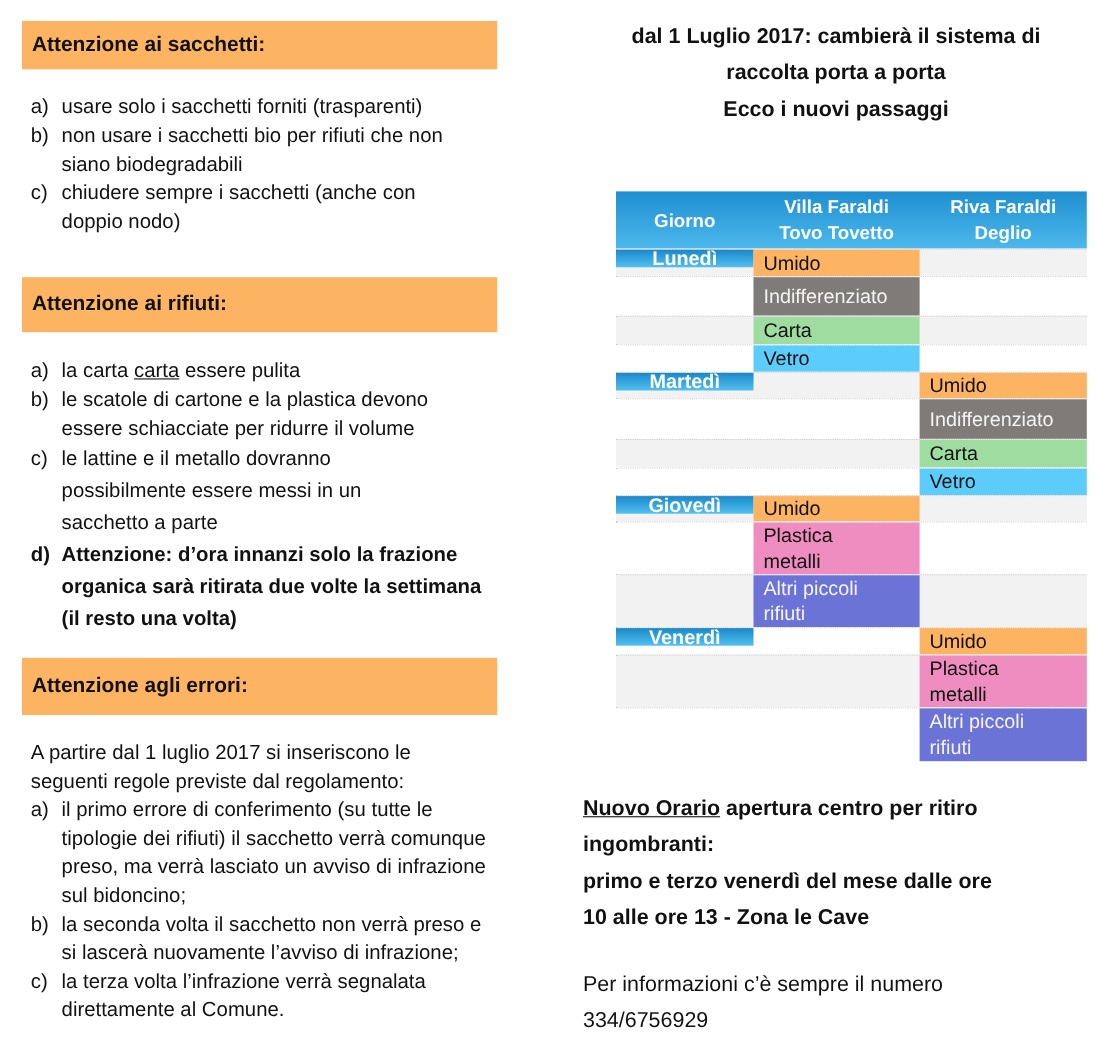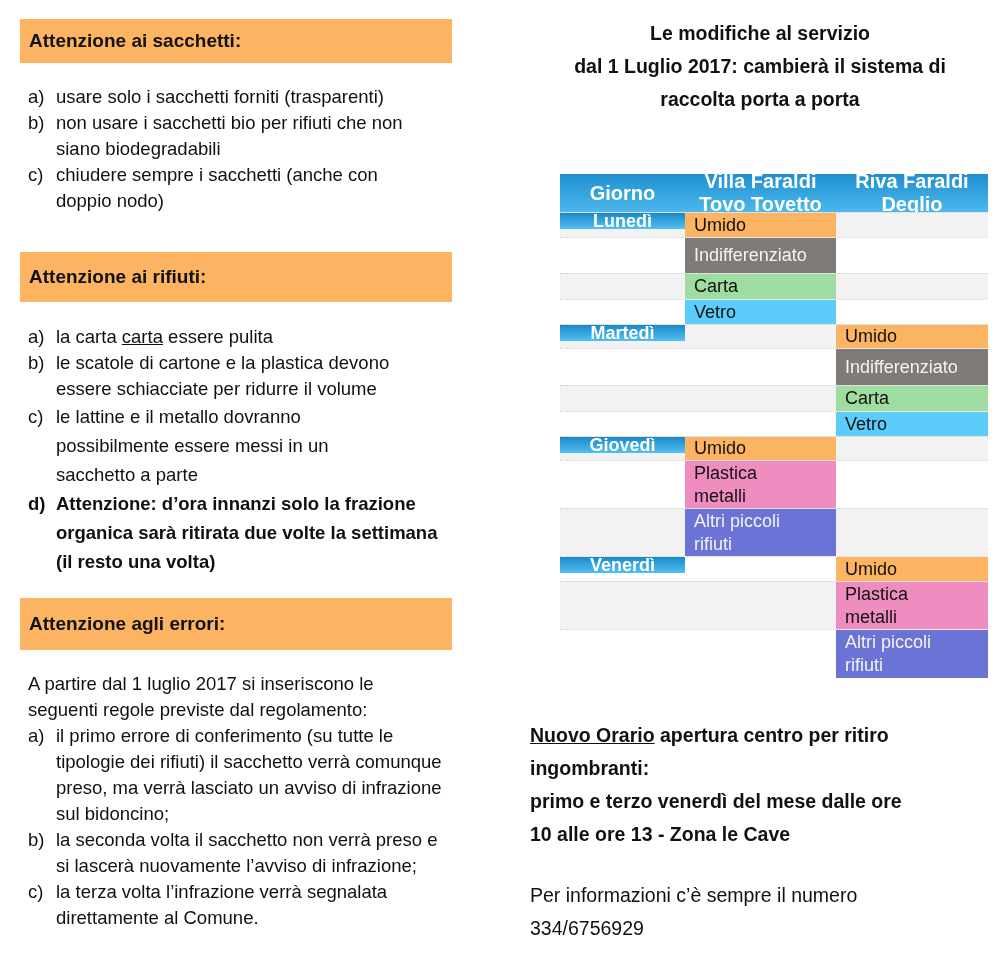--- a/index.html
+++ b/index.html
@@ -18,23 +18,23 @@
   .u { text-decoration: underline; }
   .para { font-size: 18.5px; line-height: 26px; }
 
   .title {
     position: absolute; left: 530px; width: 460px; text-align: center;
     font-weight: bold; font-size: 19.5px; line-height: 33px;
   }
 
   .table { position: absolute; left: 560px; top: 174px; width: 428px; }
   .thead {
-    height: 38px; display: flex;
+    height: 52px; display: flex;
     background: linear-gradient(#1f8fd0, #4cb8ec);
-    color: #fff; font-weight: bold; font-size: 20px; text-align: center;
+    color: #fff; font-weight: bold; font-size: 17px; text-align: center;
   }
   .thead div { display: flex; align-items: center; justify-content: center; line-height: 23px; }
   .c1 { width: 125px; }
   .c2 { width: 151px; }
   .c3 { width: 152px; }
   .trow { display: flex; position: relative; border-top: 1px dotted #cfcfcf; }
   .trow.gray { background: #f2f2f2; }
   .trow.white { background: #ffffff; }
   .cell { font-size: 18px; line-height: 23px; padding-left: 9px; display: flex; flex-direction: column; justify-content: center; }
   .day {
@@ -102,23 +102,23 @@
     <span class="mk">b)</span>
     <span class="tx">la seconda volta il sacchetto non verrà preso e si lascerà nuovamente l’avviso di infrazione;</span>
   </div>
   <div class="item">
     <span class="mk">c)</span>
     <span class="tx">la terza volta l’infrazione verrà segnalata direttamente al Comune.</span>
   </div>
 </div>
 
 <div class="title" style="top:17px;">
-  <div>Le modifiche al servizio</div>
   <div>dal 1 Luglio 2017: cambierà il sistema di</div>
   <div>raccolta porta a porta</div>
+  <div>Ecco i nuovi passaggi</div>
 </div>
 
 <div class="table">
   <div class="thead">
     <div class="c1">
         <span>Giorno</span>
       </div>
     <div class="c2">
         <span><span>Villa Faraldi</span><br><span>Tovo Tovetto</span></span>
       </div>

